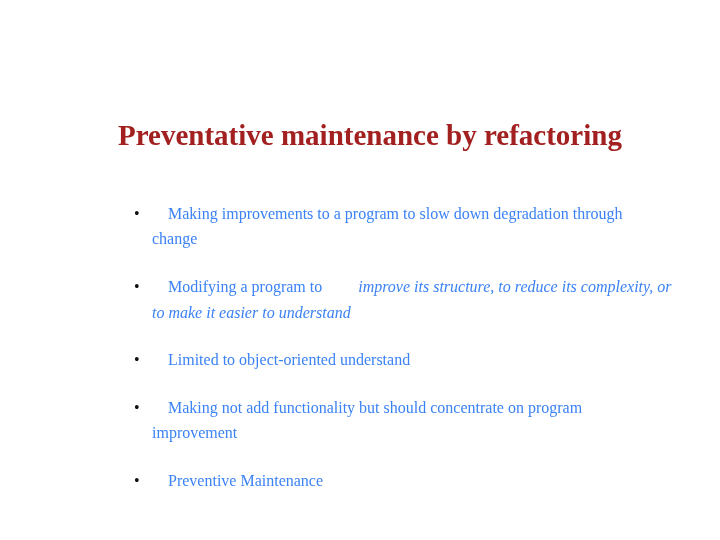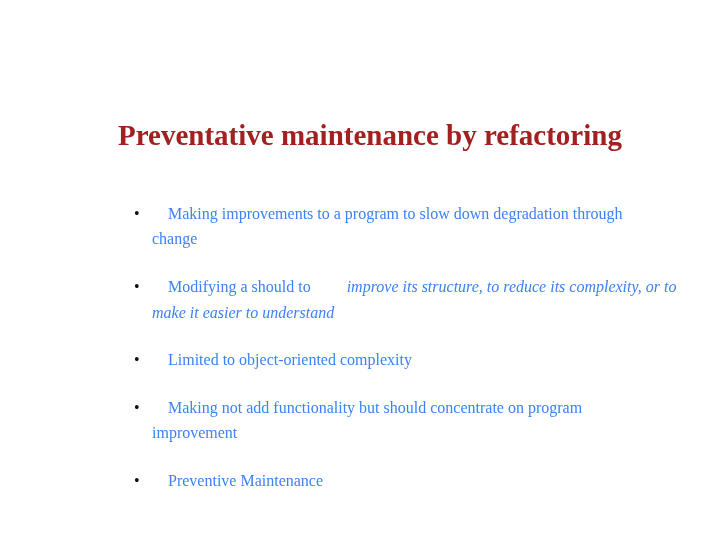--- a/index.html
+++ b/index.html
@@ -47,18 +47,18 @@
       font-style: italic;
     }
   </style>
 </head>
 <body>
 
 <div class="slide">
   <h1 class="title">Preventative maintenance by refactoring</h1>
   <ul class="bullets">
     <li><span>Making improvements to a program to slow down degradation through change</span></li>
-    <li><span>Modifying a should to </span><span class="italic">improve its structure, to reduce its complexity, or to make it easier to understand</span></li>
-    <li><span>Limited to object-oriented complexity</span></li>
+    <li><span>Modifying a program to </span><span class="italic">improve its structure, to reduce its complexity, or to make it easier to understand</span></li>
+    <li><span>Limited to object-oriented understand</span></li>
     <li><span>Making not add functionality but should concentrate on program improvement</span></li>
     <li><span>Preventive Maintenance</span></li>
   </ul>
 </div>
 
 </body></html>

